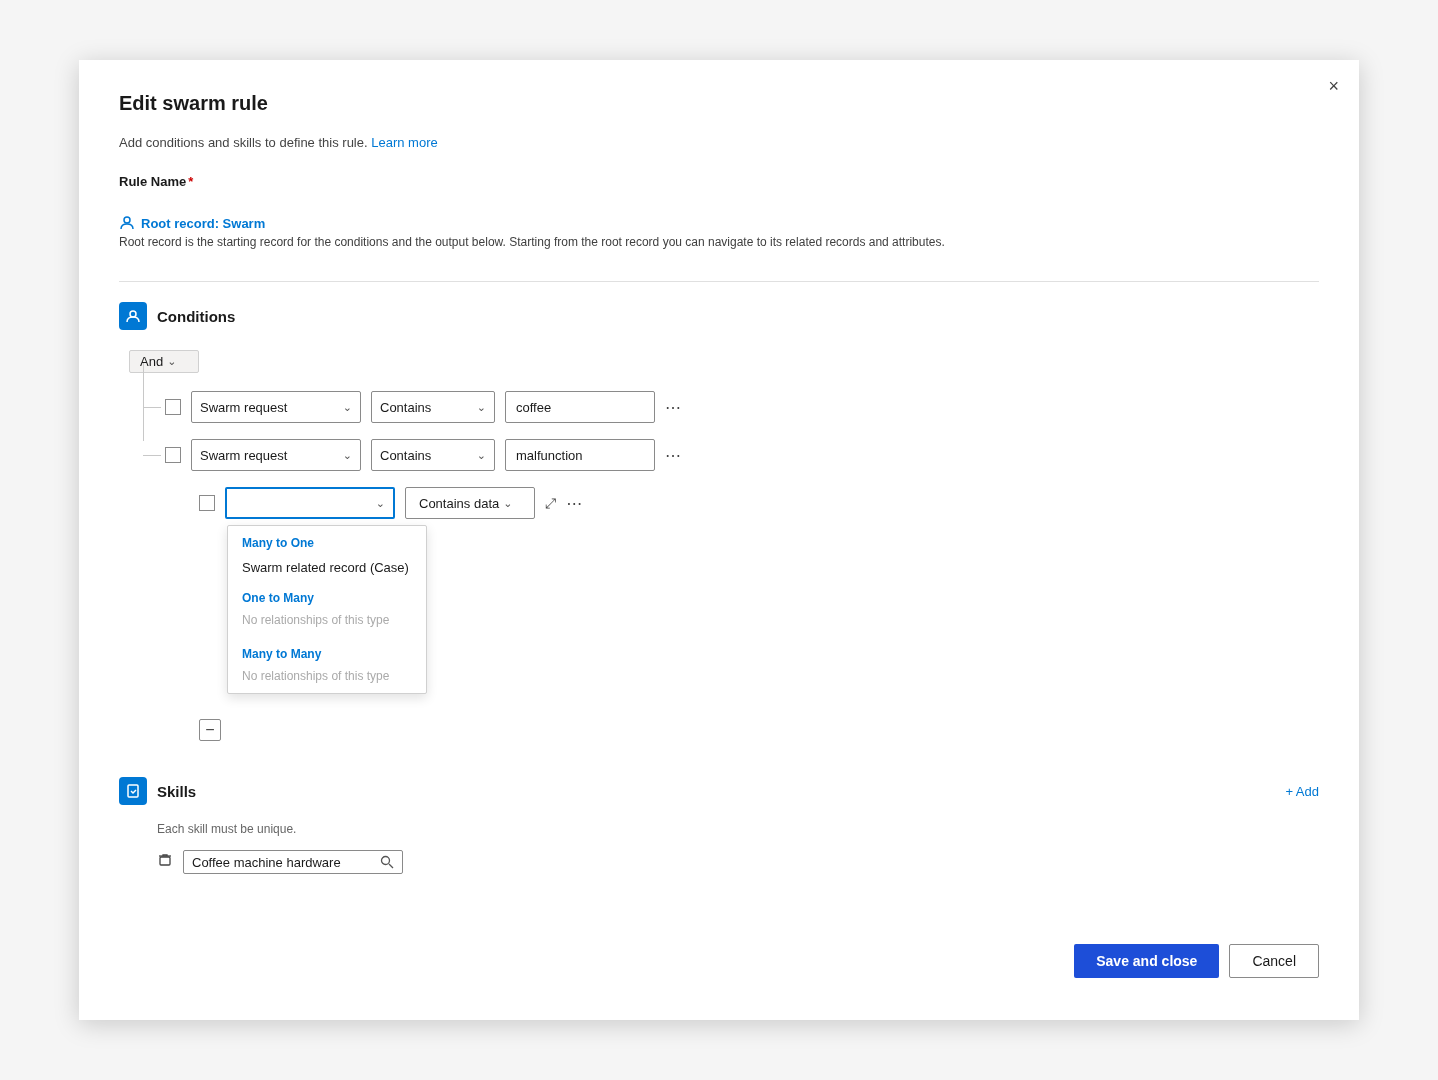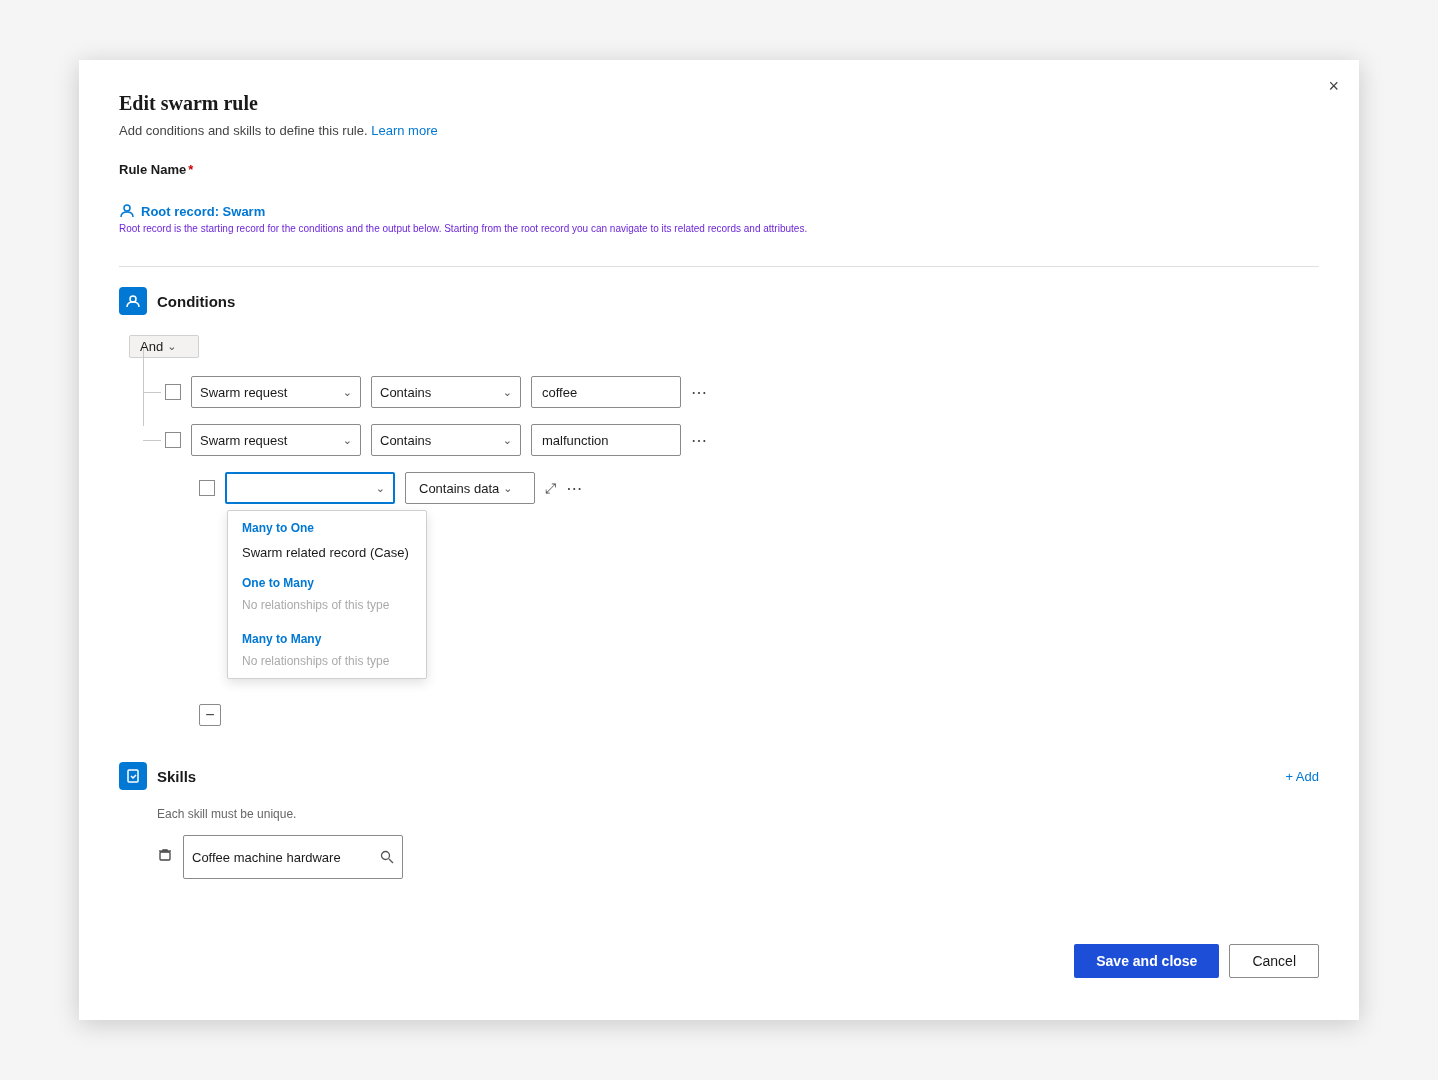--- a/index.html
+++ b/index.html
@@ -29,22 +29,21 @@
       background: none;
       border: none;
       font-size: 18px;
       cursor: pointer;
       color: #444;
     }
     .modal-title {
       font-size: 20px;
       font-weight: 700;
       color: #1a1a1a;
-      margin-bottom: 8px;
-      font-family: Liberation Serif, serif;
+      margin-bottom: 20px;
     }
     .modal-subtitle {
       font-size: 13px;
       color: #444;
       margin-bottom: 24px;
     }
     .modal-subtitle a {
       color: #0078d4;
       text-decoration: none;
     }
@@ -71,22 +70,22 @@
       gap: 6px;
       margin-top: 20px;
       margin-bottom: 4px;
     }
     .root-record-label {
       font-size: 13px;
       font-weight: 600;
       color: #0078d4;
     }
     .root-record-desc {
-      font-size: 10px;
-      color: #6d28d9;
+      font-size: 12px;
+      color: #404040;
       margin-bottom: 20px;
     }
     .divider {
       border: none;
       border-top: 1px solid #e0e0e0;
       margin: 12px 0 20px 0;
     }
     .section-header {
       display: flex;
       align-items: center;
@@ -160,21 +159,21 @@
       color: #1a1a1a;
       background: #fff;
       cursor: pointer;
       display: flex;
       align-items: center;
       justify-content: space-between;
       gap: 4px;
       min-width: 0;
     }
     .select-field.swarm-select { width: 170px; }
-    .select-field.contains-select { width: 150px; }
+    .select-field.contains-select { width: 124px; }
     .value-input {
       height: 32px;
       border: 1px solid #8a8a8a;
       border-radius: 2px;
       padding: 0 10px;
       font-size: 13px;
       color: #1a1a1a;
       width: 150px;
     }
     .dots-btn {
@@ -311,21 +310,21 @@
       cursor: pointer;
       color: #444;
       font-size: 16px;
     }
     .skill-input-wrap {
       display: flex;
       align-items: center;
       border: 1px solid #8a8a8a;
       border-radius: 2px;
       background: #fff;
-      height: 44px;
+      height: 24px;
       padding: 0 8px;
       gap: 6px;
       width: 220px;
     }
     .skill-input {
       border: none;
       outline: none;
       font-size: 13px;
       color: #1a1a1a;
       flex: 1;

